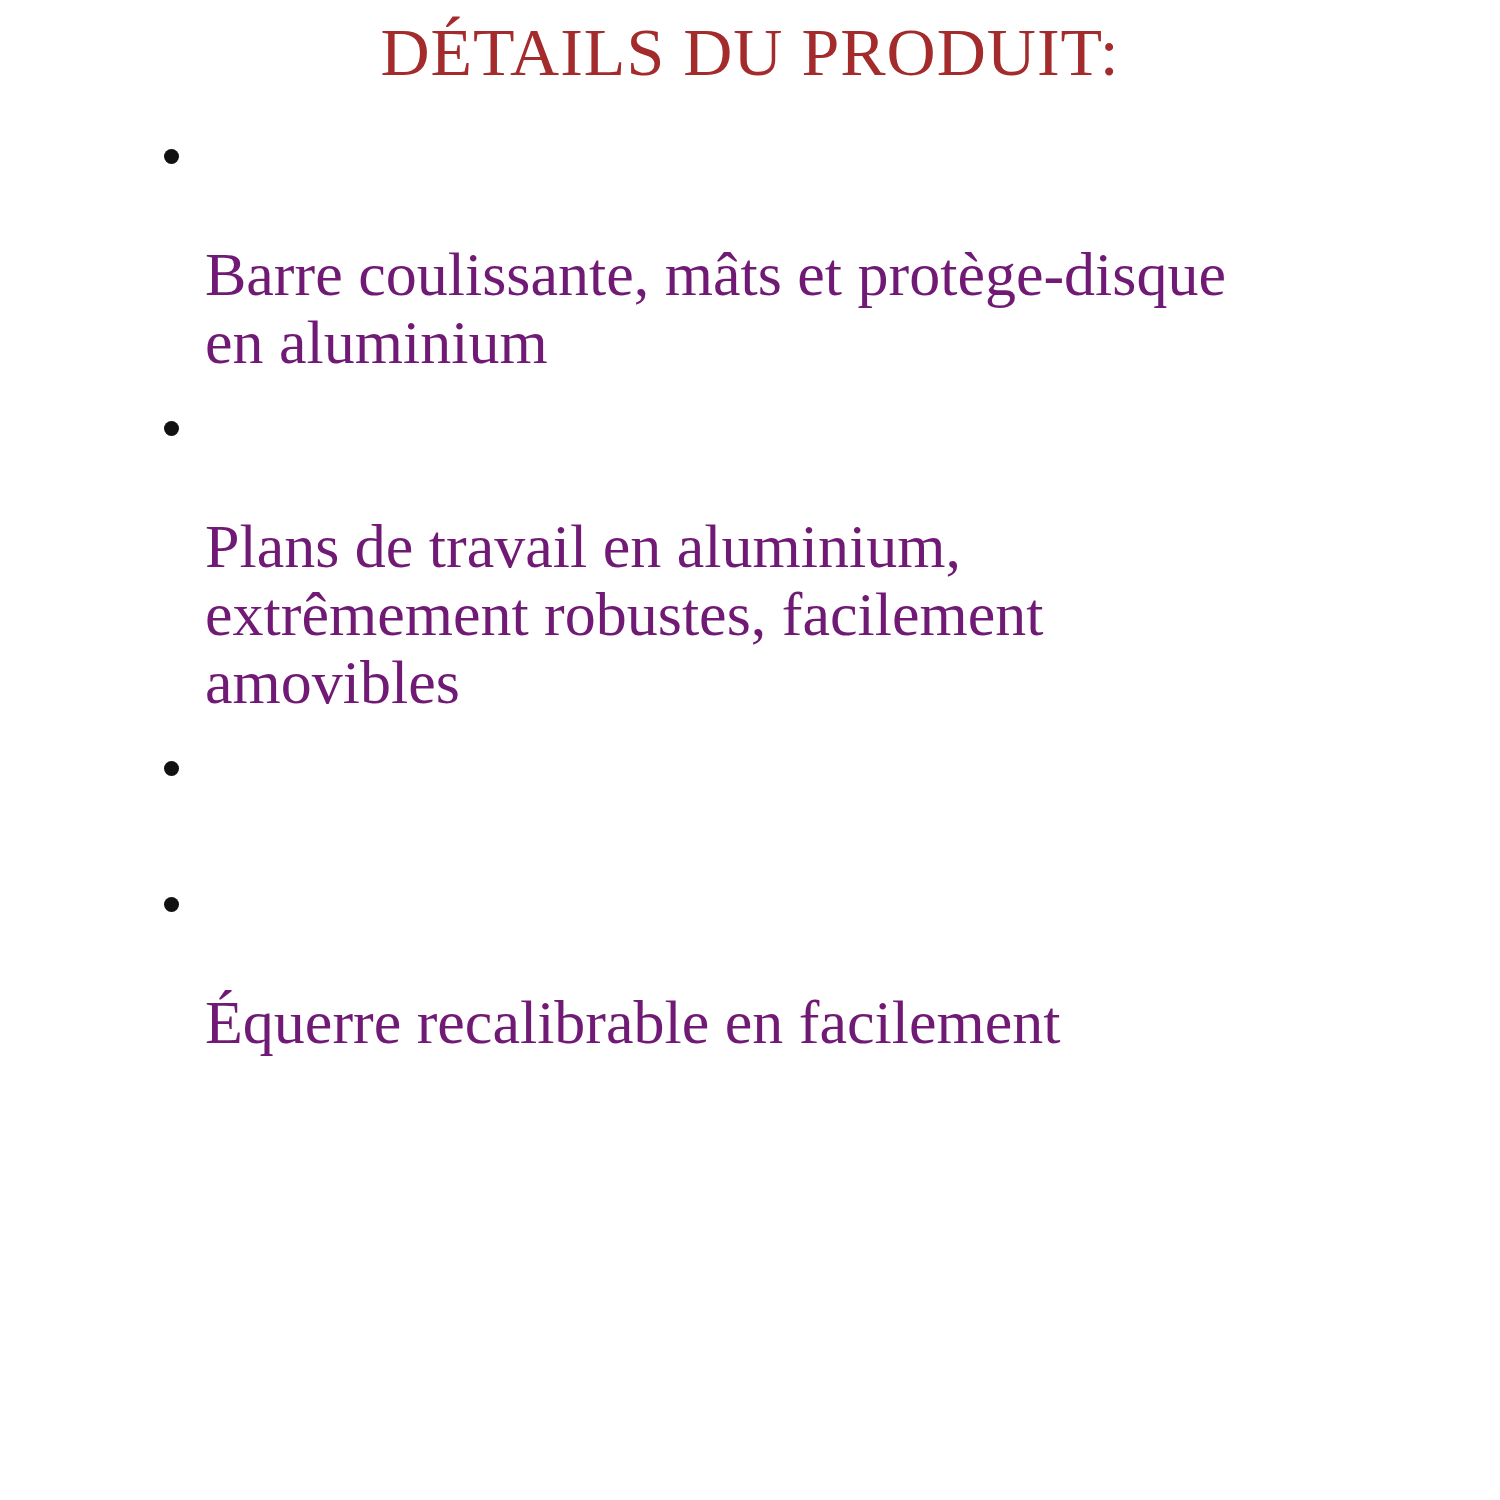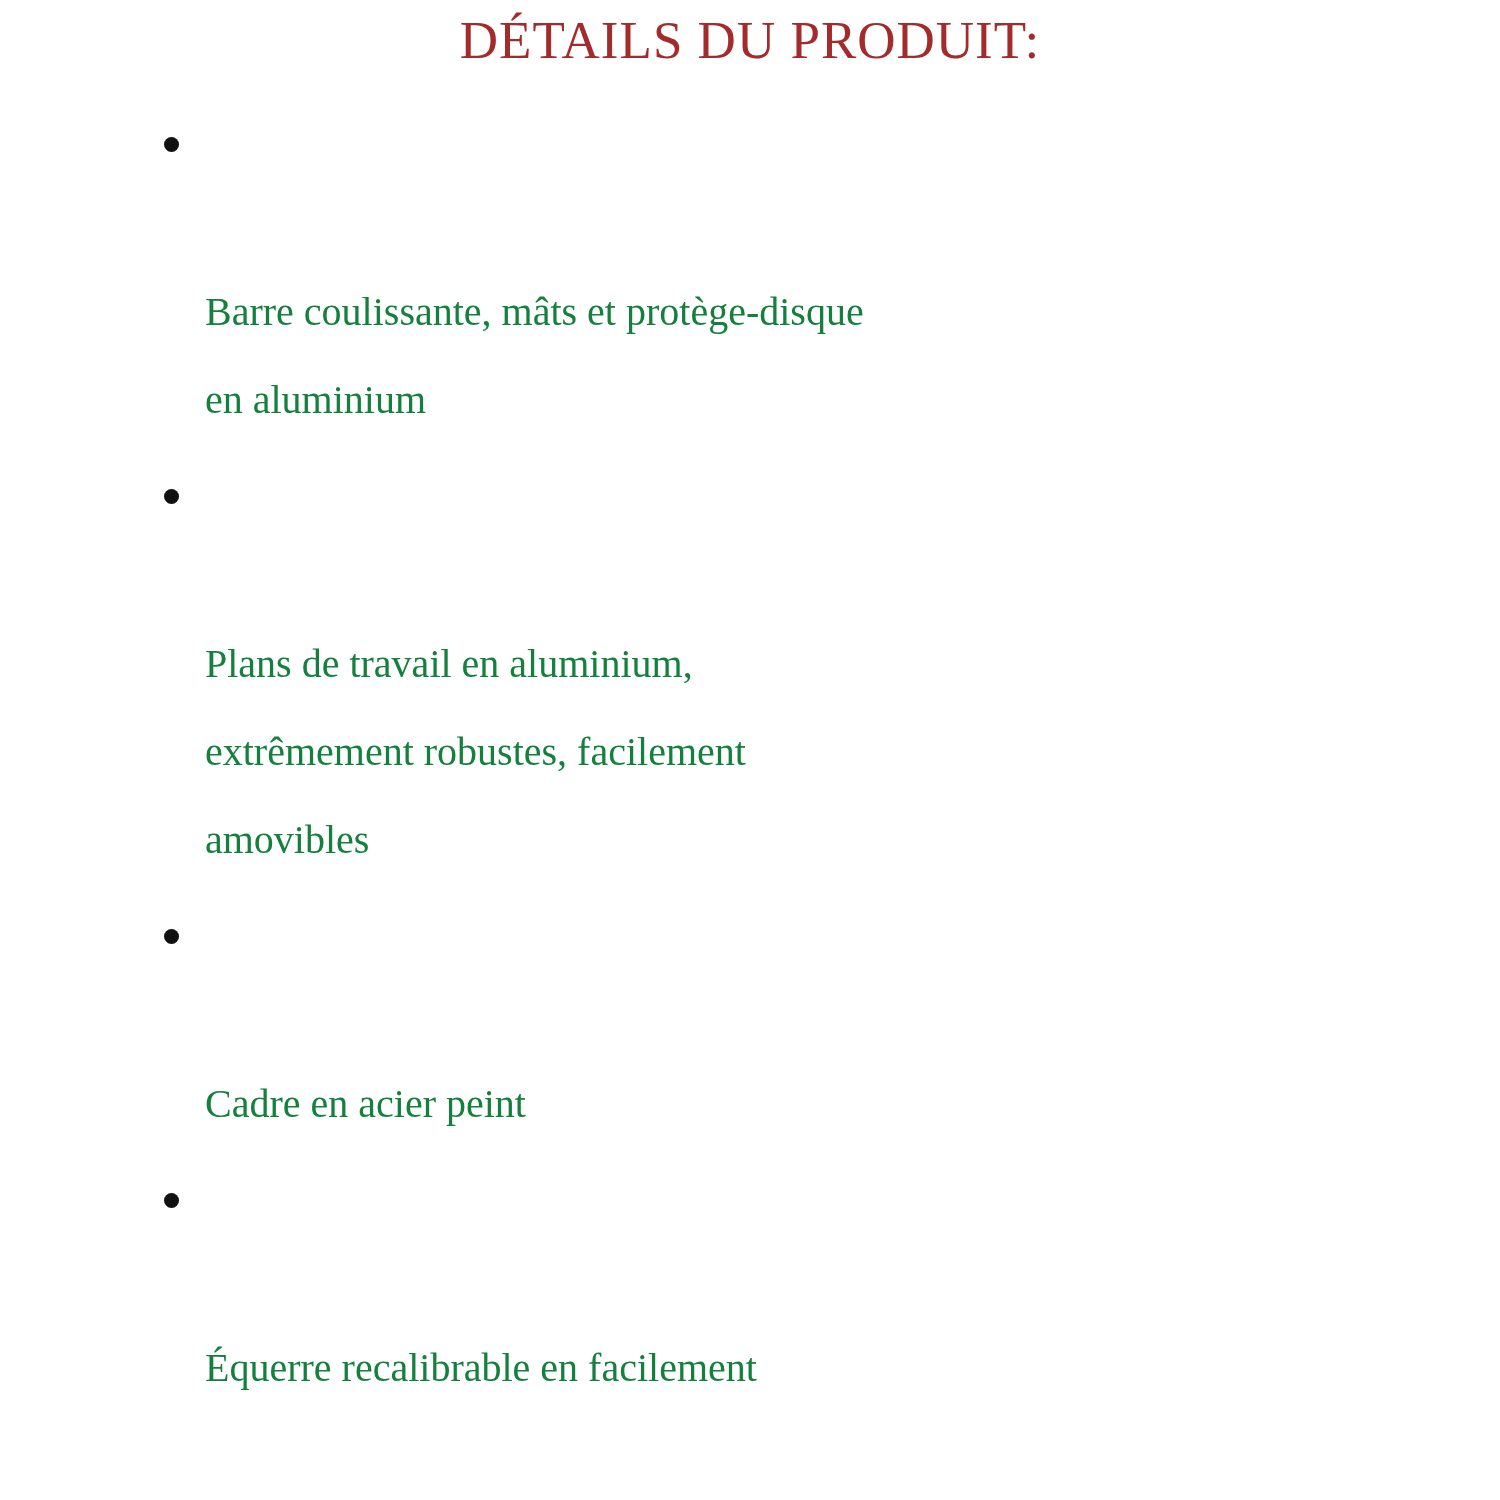--- a/index.html
+++ b/index.html
@@ -13,38 +13,38 @@
     font-family: "Liberation Serif", "DejaVu Serif", serif;
     color: #111111;
     overflow: hidden;
   }
   main {
     width: 1500px;
     height: 1500px;
   }
   h1.page-title {
     margin: 0;
-    padding-top: 0;
+    padding-top: 12px;
     text-align: center;
-    font-size: 53px;
+    font-size: 68px;
     line-height: 80px;
     font-weight: normal;
     letter-spacing: 1px;
   }
   ul.details-list {
     list-style: none;
     margin: 12px 0 0 0;
     padding: 0 40px 0 205px;
   }
   ul.details-list li {
     position: relative;
-    font-size: 40px;
-    line-height: 88px;
+    font-size: 62px;
+    line-height: 68px;
     white-space: pre-line;
-    color: #15803d;
+    color: #701a75;
   }
   .bullet-dot {
     position: absolute;
     left: -41px;
     top: 45px;
     width: 15px;
     height: 15px;
     border-radius: 50%;
     background: #111111;
   }
@@ -62,20 +62,19 @@
 en aluminium</span>
   </li>
       <li>
     <span class="bullet-dot"></span>
     <span class="item-text">Plans de travail en aluminium,
 extrêmement robustes, facilement
 amovibles</span>
   </li>
       <li>
     <span class="bullet-dot"></span>
-    <span class="item-text">Cadre en acier peint</span>
   </li>
       <li>
     <span class="bullet-dot"></span>
     <span class="item-text">Équerre recalibrable en facilement</span>
   </li>
     </ul>
 </main>
 
 </body></html>

